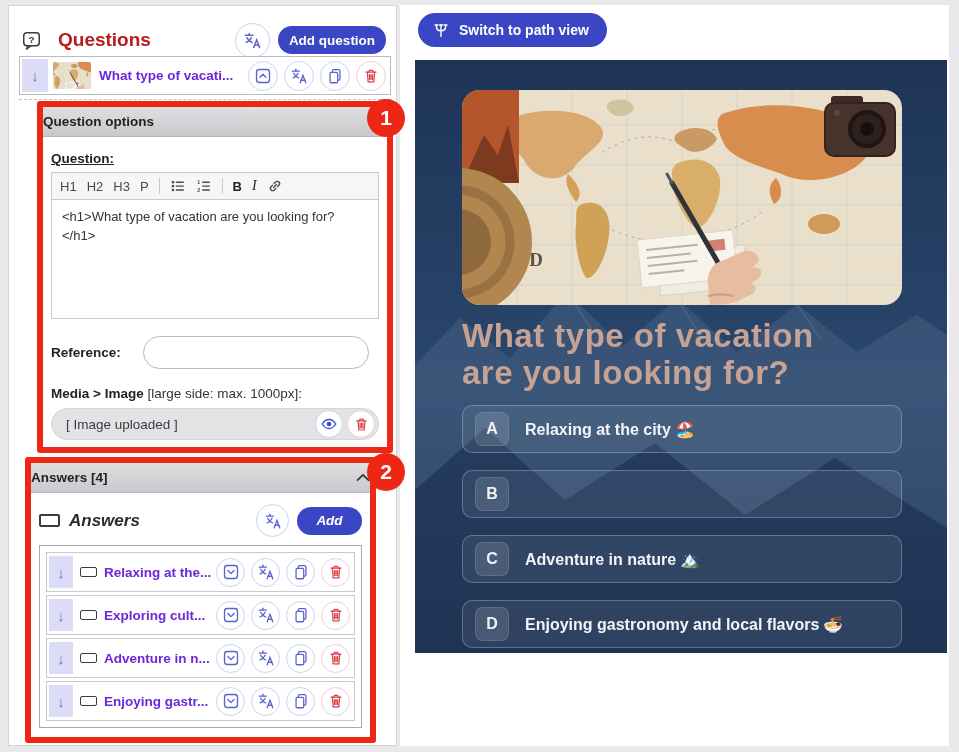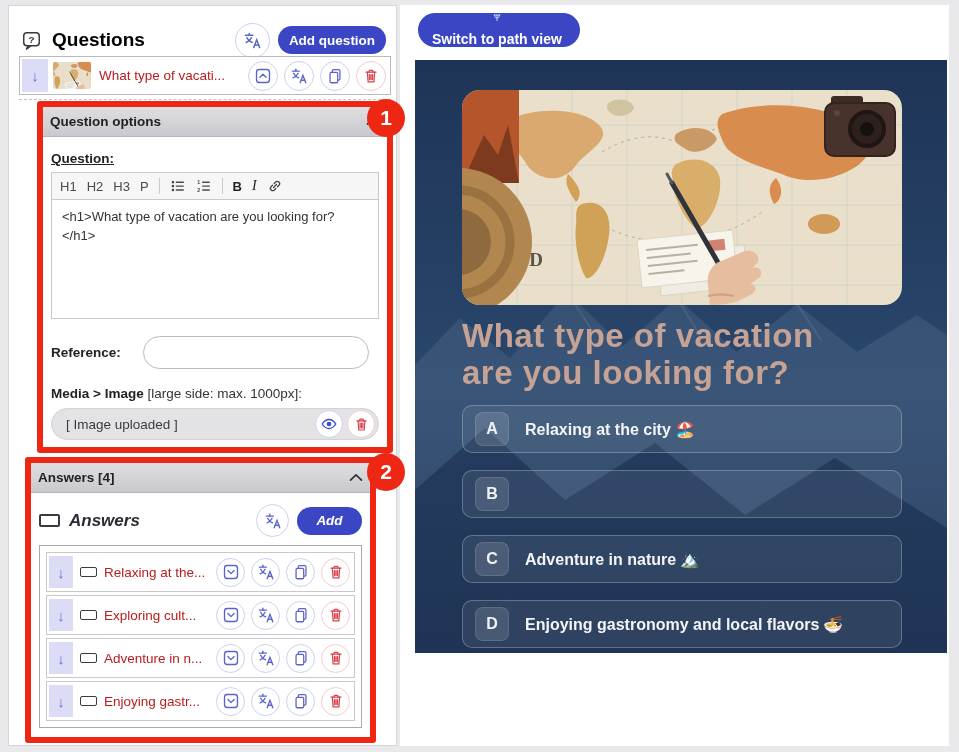--- a/index.html
+++ b/index.html
@@ -9,42 +9,42 @@
   
   .circ-btn { border-radius:50%; background:#fff; display:flex; align-items:center; justify-content:center; flex:0 0 auto; }
   .circ-indigo { border:1px solid #ccd1f0; }
   .circ-red { border:1px solid #f2ccd2; }
   .pill-btn { background:#3a46c3; color:#fff; font-weight:bold; display:flex; align-items:center; justify-content:center; border-radius:15px; }
   svg.ic { display:block; }
 
   
   #left-panel { position:absolute; left:8px; top:5px; width:389px; height:741px; background:#fff; border:1px solid #d4d4d9; }
   .lp-header { position:absolute; left:12px; top:16px; width:365px; height:36px; display:flex; align-items:center; }
-  .lp-title { font-size:19px; font-weight:600; margin-left:10px; color:#000000; }
+  .lp-title { font-size:19px; font-weight:600; margin-left:16px; color:#b91c1c; }
   .lp-header .spacer { flex:1; }
   #translate-top { width:35px; height:35px; }
   #add-question { margin-left:8px; width:108px; height:28px; font-size:13.5px; }
 
   #question-row { position:absolute; left:10px; top:50px; width:372px; height:39px; border:1px solid #b9b9c0; background:#fff; display:flex; align-items:center; padding:0 4px 0 2px; }
   .drag-handle { width:26px; height:33px; background:#dcdcf7; display:flex; align-items:center; justify-content:center; color:#6a73d8; font-size:15px; font-weight:bold; flex:0 0 auto; }
   .mini-thumb { width:38px; height:27px; margin-left:5px; border-radius:2px; overflow:hidden; flex:0 0 auto; }
   .mini-thumb svg { width:100%; height:100%; display:block; }
-  .row-label { font-size:13.5px; font-weight:normal; margin-left:8px; white-space:nowrap; overflow:hidden; flex:1; color:#b91c1c; }
+  .row-label { font-size:13.5px; font-weight:bold; margin-left:8px; white-space:nowrap; overflow:hidden; flex:1; color:#6d28d9; }
   .row-icons { display:flex; gap:6px; align-items:center; }
   .row-icons .circ-btn { width:30px; height:30px; }
   #dashed-sep { position:absolute; left:10px; top:93px; width:372px; border-top:1px dashed #c2c2c8; }
 
   .red-box { position:absolute; border:6px solid #ee2715; border-radius:3px; background:#fff; }
   #red-box-1 { left:28px; top:95px; width:356px; height:352px; }
   #red-box-2 { left:16px; top:451px; width:351px; height:286px; }
   .badge { position:absolute; width:38px; height:38px; border-radius:50%; background:#ee2715; color:#fff; font-size:21px; font-weight:bold; display:flex; align-items:center; justify-content:center; z-index:5; }
   #badge-1 { left:358px; top:93px; }
   #badge-2 { left:358px; top:447px; }
 
-  .section-header { height:30px; background:linear-gradient(#dfdfe2,#c9c9cd); border-bottom:1px solid #b5b5bb; display:flex; align-items:center; padding:0 7px; font-size:13.5px; font-weight:bold; color:#222; }
+  .section-header { height:30px; background:linear-gradient(#dfdfe2,#c9c9cd); border-bottom:1px solid #b5b5bb; display:flex; align-items:center; padding:0 0; font-size:13.5px; font-weight:bold; color:#222; }
   .section-header .spacer { flex:1; }
 
   .box-body { padding:0 8px; }
   .field-label { font-size:13.5px; font-weight:bold; color:#222; }
   #question-label { margin-top:14px;text-decoration:underline; }
 
   #editor-toolbar { margin-top:6px; height:27px; background:#f6f6f7; border:1px solid #c9c9ce; border-bottom:none; display:flex; align-items:center; padding:8px 8px; gap:10px; font-size:13px; color:#4a4a4f; }
   #editor-toolbar .tb { cursor:default; }
   #editor-toolbar .tb-b { font-weight:bold; color:#222; }
   #editor-toolbar .tb-i { font-family:"Liberation Serif", serif; font-style:italic; font-size:14px; color:#222; }
@@ -69,21 +69,21 @@
 
   #answers-list { margin-top:8px; border:1px solid #a9a9b0; padding:3px; }
   .answer-row { height:40px; border:1px solid #c9c9cd; margin:3px; display:flex; align-items:center; padding:0 4px 0 2px; background:#fff; }
   .answer-row .drag-handle { width:24px; height:32px; }
   .answer-row .rect-sm { width:17px; height:10px; border:1.5px solid #3a3a40; border-radius:2px; margin-left:7px; flex:0 0 auto; }
   .answer-row .row-label { margin-left:7px; }
   .answer-row .circ-btn { width:29px; height:29px; }
 
   
   #right-panel { position:absolute; left:400px; top:5px; width:549px; height:741px; background:#fff; }
-  #switch-path { position:absolute; left:18px; top:8px; height:34px; padding:0 18px 0 14px; border-radius:17px; font-size:14px; gap:9px;flex-direction:column; }
+  #switch-path { position:absolute; left:18px; top:8px; height:34px; padding:0 18px 0 14px; border-radius:17px; font-size:14px; gap:9px; }
   #preview-card { position:absolute; left:15px; top:55px; width:532px; height:593px; background:#223a5e; overflow:hidden; }
   #mountain-bg { position:absolute; left:0; top:0; width:100%; height:100%; }
   #preview-content { position:absolute; left:47px; top:0; width:440px; }
   #question-image { margin-top:30px; width:440px; height:215px; border-radius:18px; overflow:hidden; }
   #question-image svg { width:100%; height:100%; display:block; }
   #preview-title { margin-top:13px; font-size:33px; font-weight:800; letter-spacing:0.5px; color:#c6a295; line-height:1.12; }
   .answer-card { position:absolute; left:47px; width:440px; height:48px; border-radius:10px; background:rgba(255,255,255,0.07); border:1px solid rgba(255,255,255,0.25); display:flex; align-items:center; padding:0 12px; gap:16px; }
   .answer-letter { width:34px; height:34px; border-radius:8px; background:rgba(255,255,255,0.12); border:1px solid rgba(255,255,255,0.12); color:#eef1f5; font-size:16px; font-weight:bold; display:flex; align-items:center; justify-content:center; flex:0 0 auto; }
   .answer-text { font-size:16px; font-weight:600; color:#f2f4f7; white-space:nowrap; }
   #card-a { top:345px; } #card-b { top:410px; } #card-c { top:475px; } #card-d { top:540px; }

